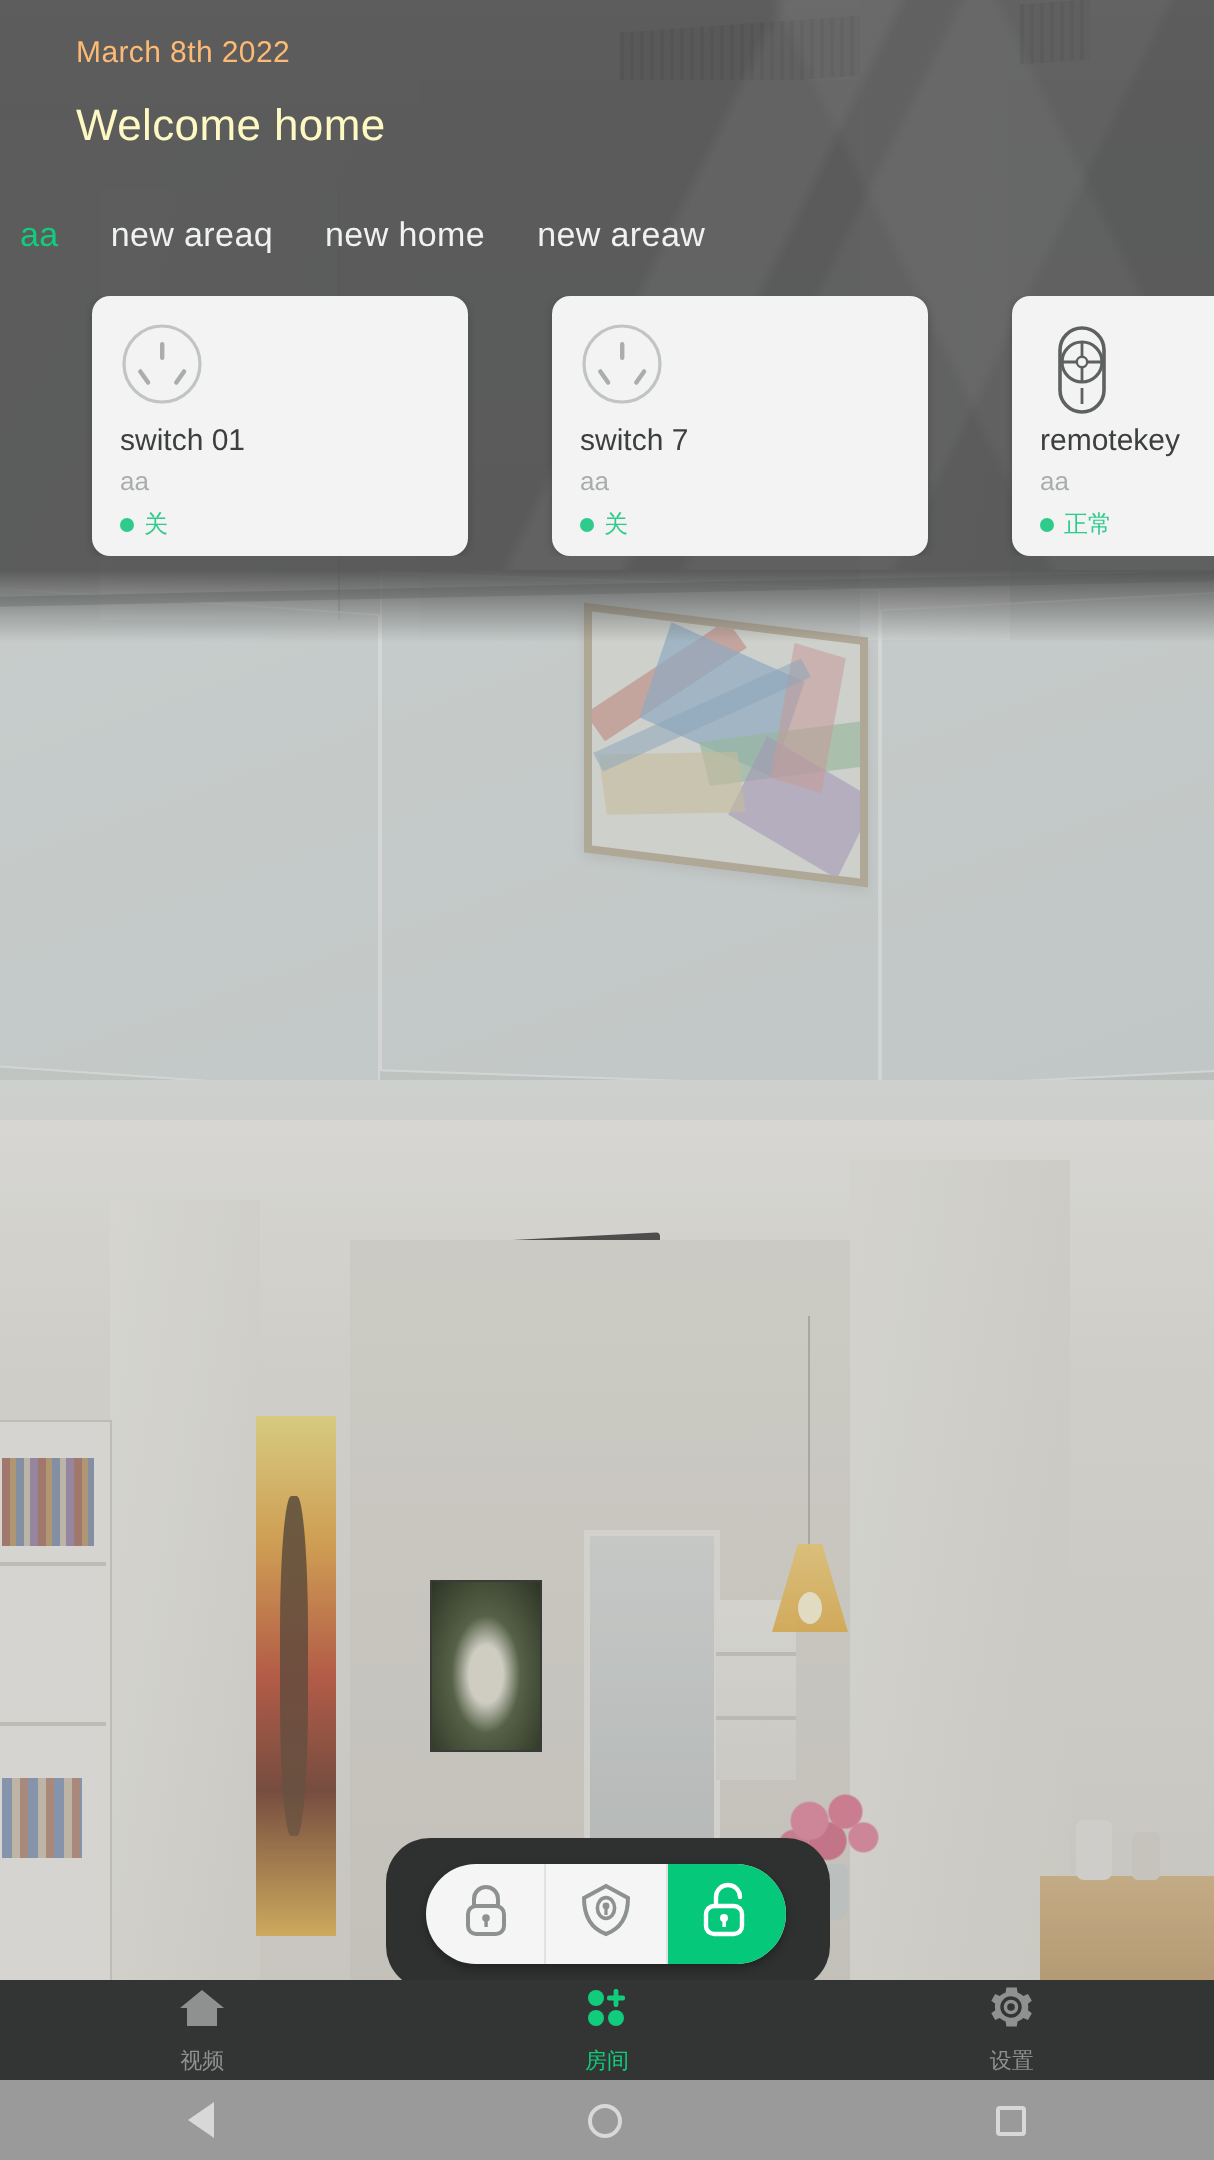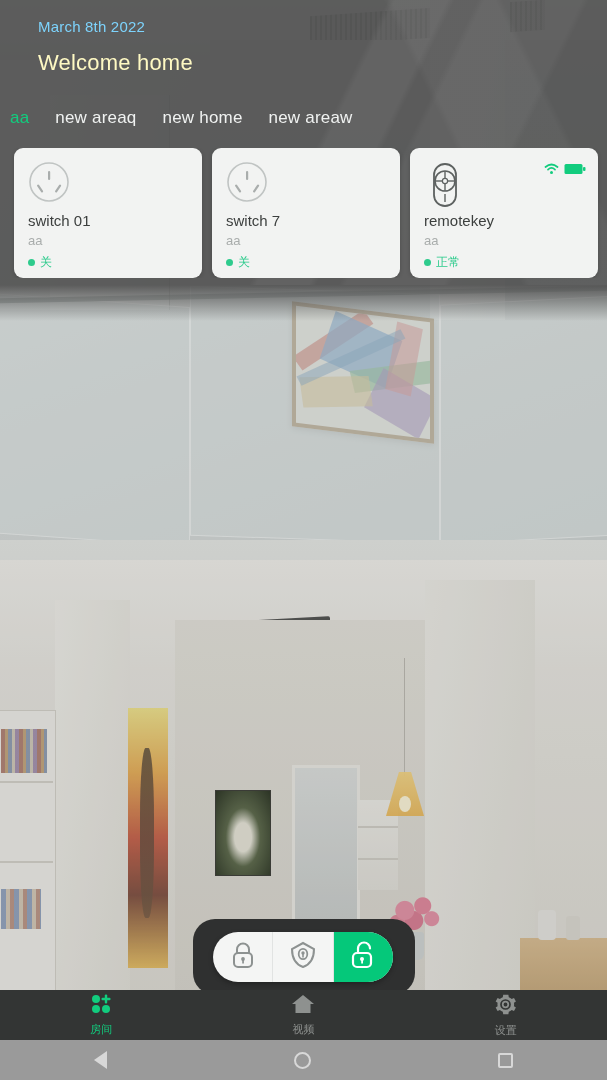--- a/index.html
+++ b/index.html
@@ -213,21 +213,21 @@
     background:
       linear-gradient(116deg,transparent 52%,rgba(255,255,255,.05) 53%,rgba(255,255,255,.05) 60%,transparent 61%),
       linear-gradient(116deg,transparent 64%,rgba(255,255,255,.04) 65%,rgba(255,255,255,.04) 78%,transparent 79%),
       linear-gradient(64deg,transparent 70%,rgba(255,255,255,.035) 71%,rgba(255,255,255,.035) 85%,transparent 86%);
   }
 
   
   .header{ position:absolute; left:0; top:0; width:607px; height:140px; }
   .date{
     position:absolute; left:38px; top:18px;
-    font-size:15px; color:#7dd3fc; letter-spacing:.2px;
+    font-size:15px; color:#fdba74; letter-spacing:.2px;
   }
   .welcome{
     position:absolute; left:38px; top:50px;
     font-size:22px; color:#fef9c3; letter-spacing:.2px;
   }
   .logo{ position:absolute; right:28px; top:22px; width:58px; height:52px; }
   .logo svg{ display:block; }
 
   
   .tabs{
@@ -240,20 +240,21 @@
 
   
   .cards{
     position:absolute; left:0; top:148px; width:607px; height:130px;
     display:flex; gap:10px; padding-left:14px; overflow:hidden;
   }
   .card{
     position:relative; flex:0 0 188px; height:130px;
     background:#f2f3f2; border-radius:9px;
     box-shadow:0 1px 4px rgba(0,0,0,.18);
+    margin-left:32px;
   }
   .card-icon{ position:absolute; left:14px; top:13px; }
   .card-name{
     position:absolute; left:14px; top:64px;
     font-size:15px; color:#3c3f3e;
   }
   .card-area{
     position:absolute; left:14px; top:85px;
     font-size:13px; color:#a9adac;
   }
@@ -488,44 +489,44 @@
             <rect x="12.2" y="19.5" width="1.8" height="4" fill="#ffffff"></rect>
           </svg>
         </span>
       </div>
 
     </div>
   </div>
 
   <div class="bottomnav">
 
+    <div class="nav-item">
+      <span>
+        <svg width="24" height="22" viewBox="0 0 24 22">
+          <path d="M12 2 L23 11 L19.5 11 L19.5 20 L4.5 20 L4.5 11 L1 11 Z" fill="#8e918f"></path>
+        </svg>
+      </span>
+      <span class="nav-label">视频</span>
+    </div>
+
     <div class="nav-item active">
       <span>
         <svg width="24" height="22" viewBox="0 0 24 22">
           <circle cx="7" cy="6" r="4" fill="#12cc7e"></circle>
           <circle cx="7" cy="16" r="4" fill="#12cc7e"></circle>
           <circle cx="17" cy="16" r="4" fill="#12cc7e"></circle>
           <rect x="15.8" y="1.5" width="2.4" height="9" rx="1" fill="#12cc7e"></rect>
           <rect x="12.5" y="4.8" width="9" height="2.4" rx="1" fill="#12cc7e"></rect>
         </svg>
       </span>
       <span class="nav-label">房间</span>
     </div>
 
     <div class="nav-item">
       <span>
-        <svg width="24" height="22" viewBox="0 0 24 22">
-          <path d="M12 2 L23 11 L19.5 11 L19.5 20 L4.5 20 L4.5 11 L1 11 Z" fill="#8e918f"></path>
-        </svg>
-      </span>
-      <span class="nav-label">视频</span>
-    </div>
-
-    <div class="nav-item">
-      <span>
         <svg width="23" height="23" viewBox="0 0 24 24">
           <path fill="#8e918f" d="M12 8.2a3.8 3.8 0 1 0 0 7.6 3.8 3.8 0 0 0 0-7.6zm0 5.8a2 2 0 1 1 0-4 2 2 0 0 1 0 4z"></path>
           <path fill="#8e918f" d="M21 12c0-.6-.06-1.2-.17-1.76l2.04-1.5-2-3.46-2.4.93a8.9 8.9 0 0 0-3.03-1.76L15 1.8H9.6l-.44 2.65a8.9 8.9 0 0 0-3.03 1.76l-2.4-.93-2 3.46 2.04 1.5A9.3 9.3 0 0 0 3.6 12c0 .6.06 1.2.17 1.76l-2.04 1.5 2 3.46 2.4-.93a8.9 8.9 0 0 0 3.03 1.76l.44 2.65H15l.44-2.65a8.9 8.9 0 0 0 3.03-1.76l2.4.93 2-3.46-2.04-1.5c.11-.56.17-1.16.17-1.76zm-9 5.6A5.6 5.6 0 1 1 12 6.4a5.6 5.6 0 0 1 0 11.2z"></path>
         </svg>
       </span>
       <span class="nav-label">设置</span>
     </div>
 
   </div>
 

